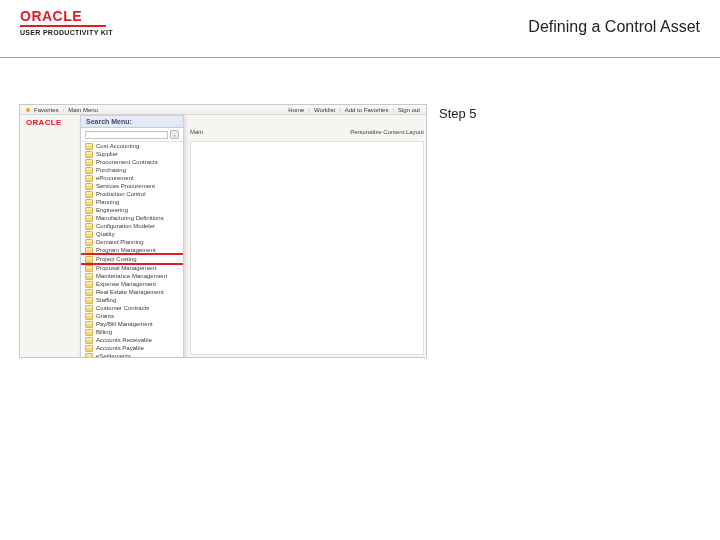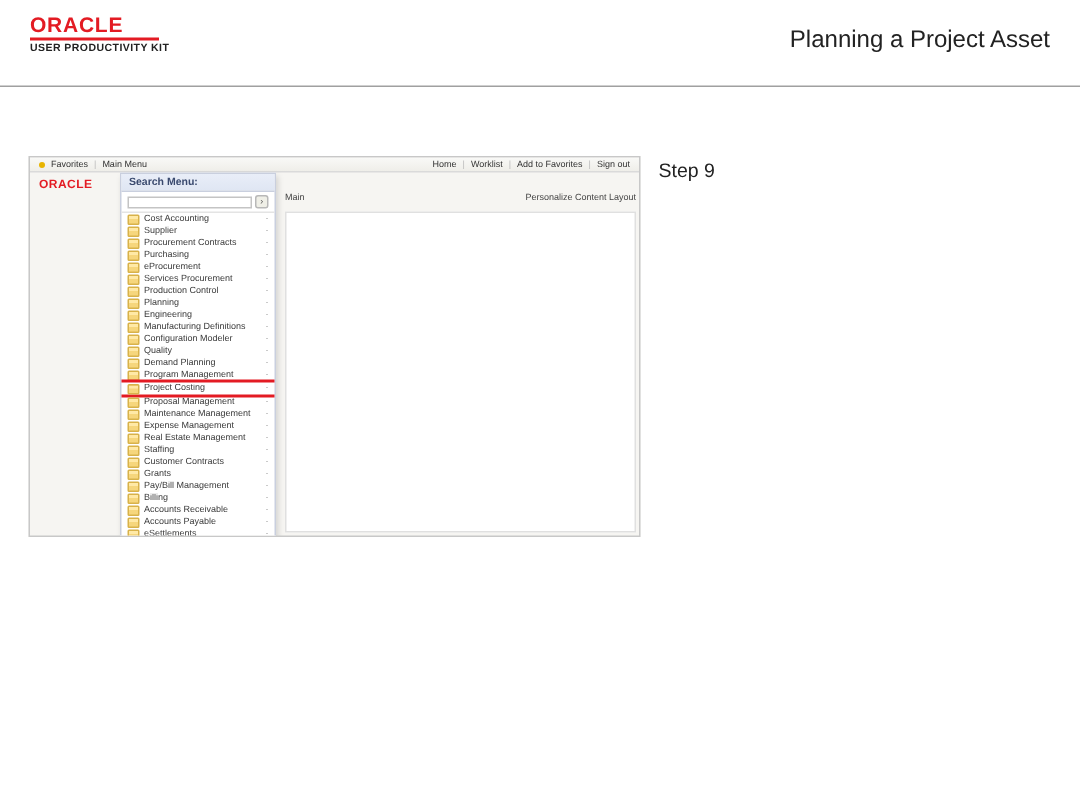--- a/index.html
+++ b/index.html
@@ -125,21 +125,21 @@
   </style>
 </head>
 <body>
 
 <div class="page-header">
   <div class="logo-block">
     <div class="logo-text">ORACLE</div>
     <div class="logo-rule"></div>
     <div class="logo-sub">USER PRODUCTIVITY KIT</div>
   </div>
-  <div class="topic-title">Planning a Project Asset</div>
+  <div class="topic-title">Defining a Control Asset</div>
   <div class="header-rule"></div>
 </div>
 
 <div class="content-row">
 
   <div class="screenshot-pane">
     <div class="app-topbar">
       <div class="left">
         <span class="fav-dot"></span>
         <span>Favorites</span>
@@ -307,16 +307,16 @@
     </div>
 
     <div class="crumb-strip">
       <span>Main</span>
       <span>Personalize Content   Layout</span>
     </div>
     <div class="white-workspace"></div>
   </div>
 
   <div class="instruction-pane">
-    <div class="step-label">Step 9</div>
+    <div class="step-label">Step 5</div>
   </div>
 
 </div>
 
 </body></html>

